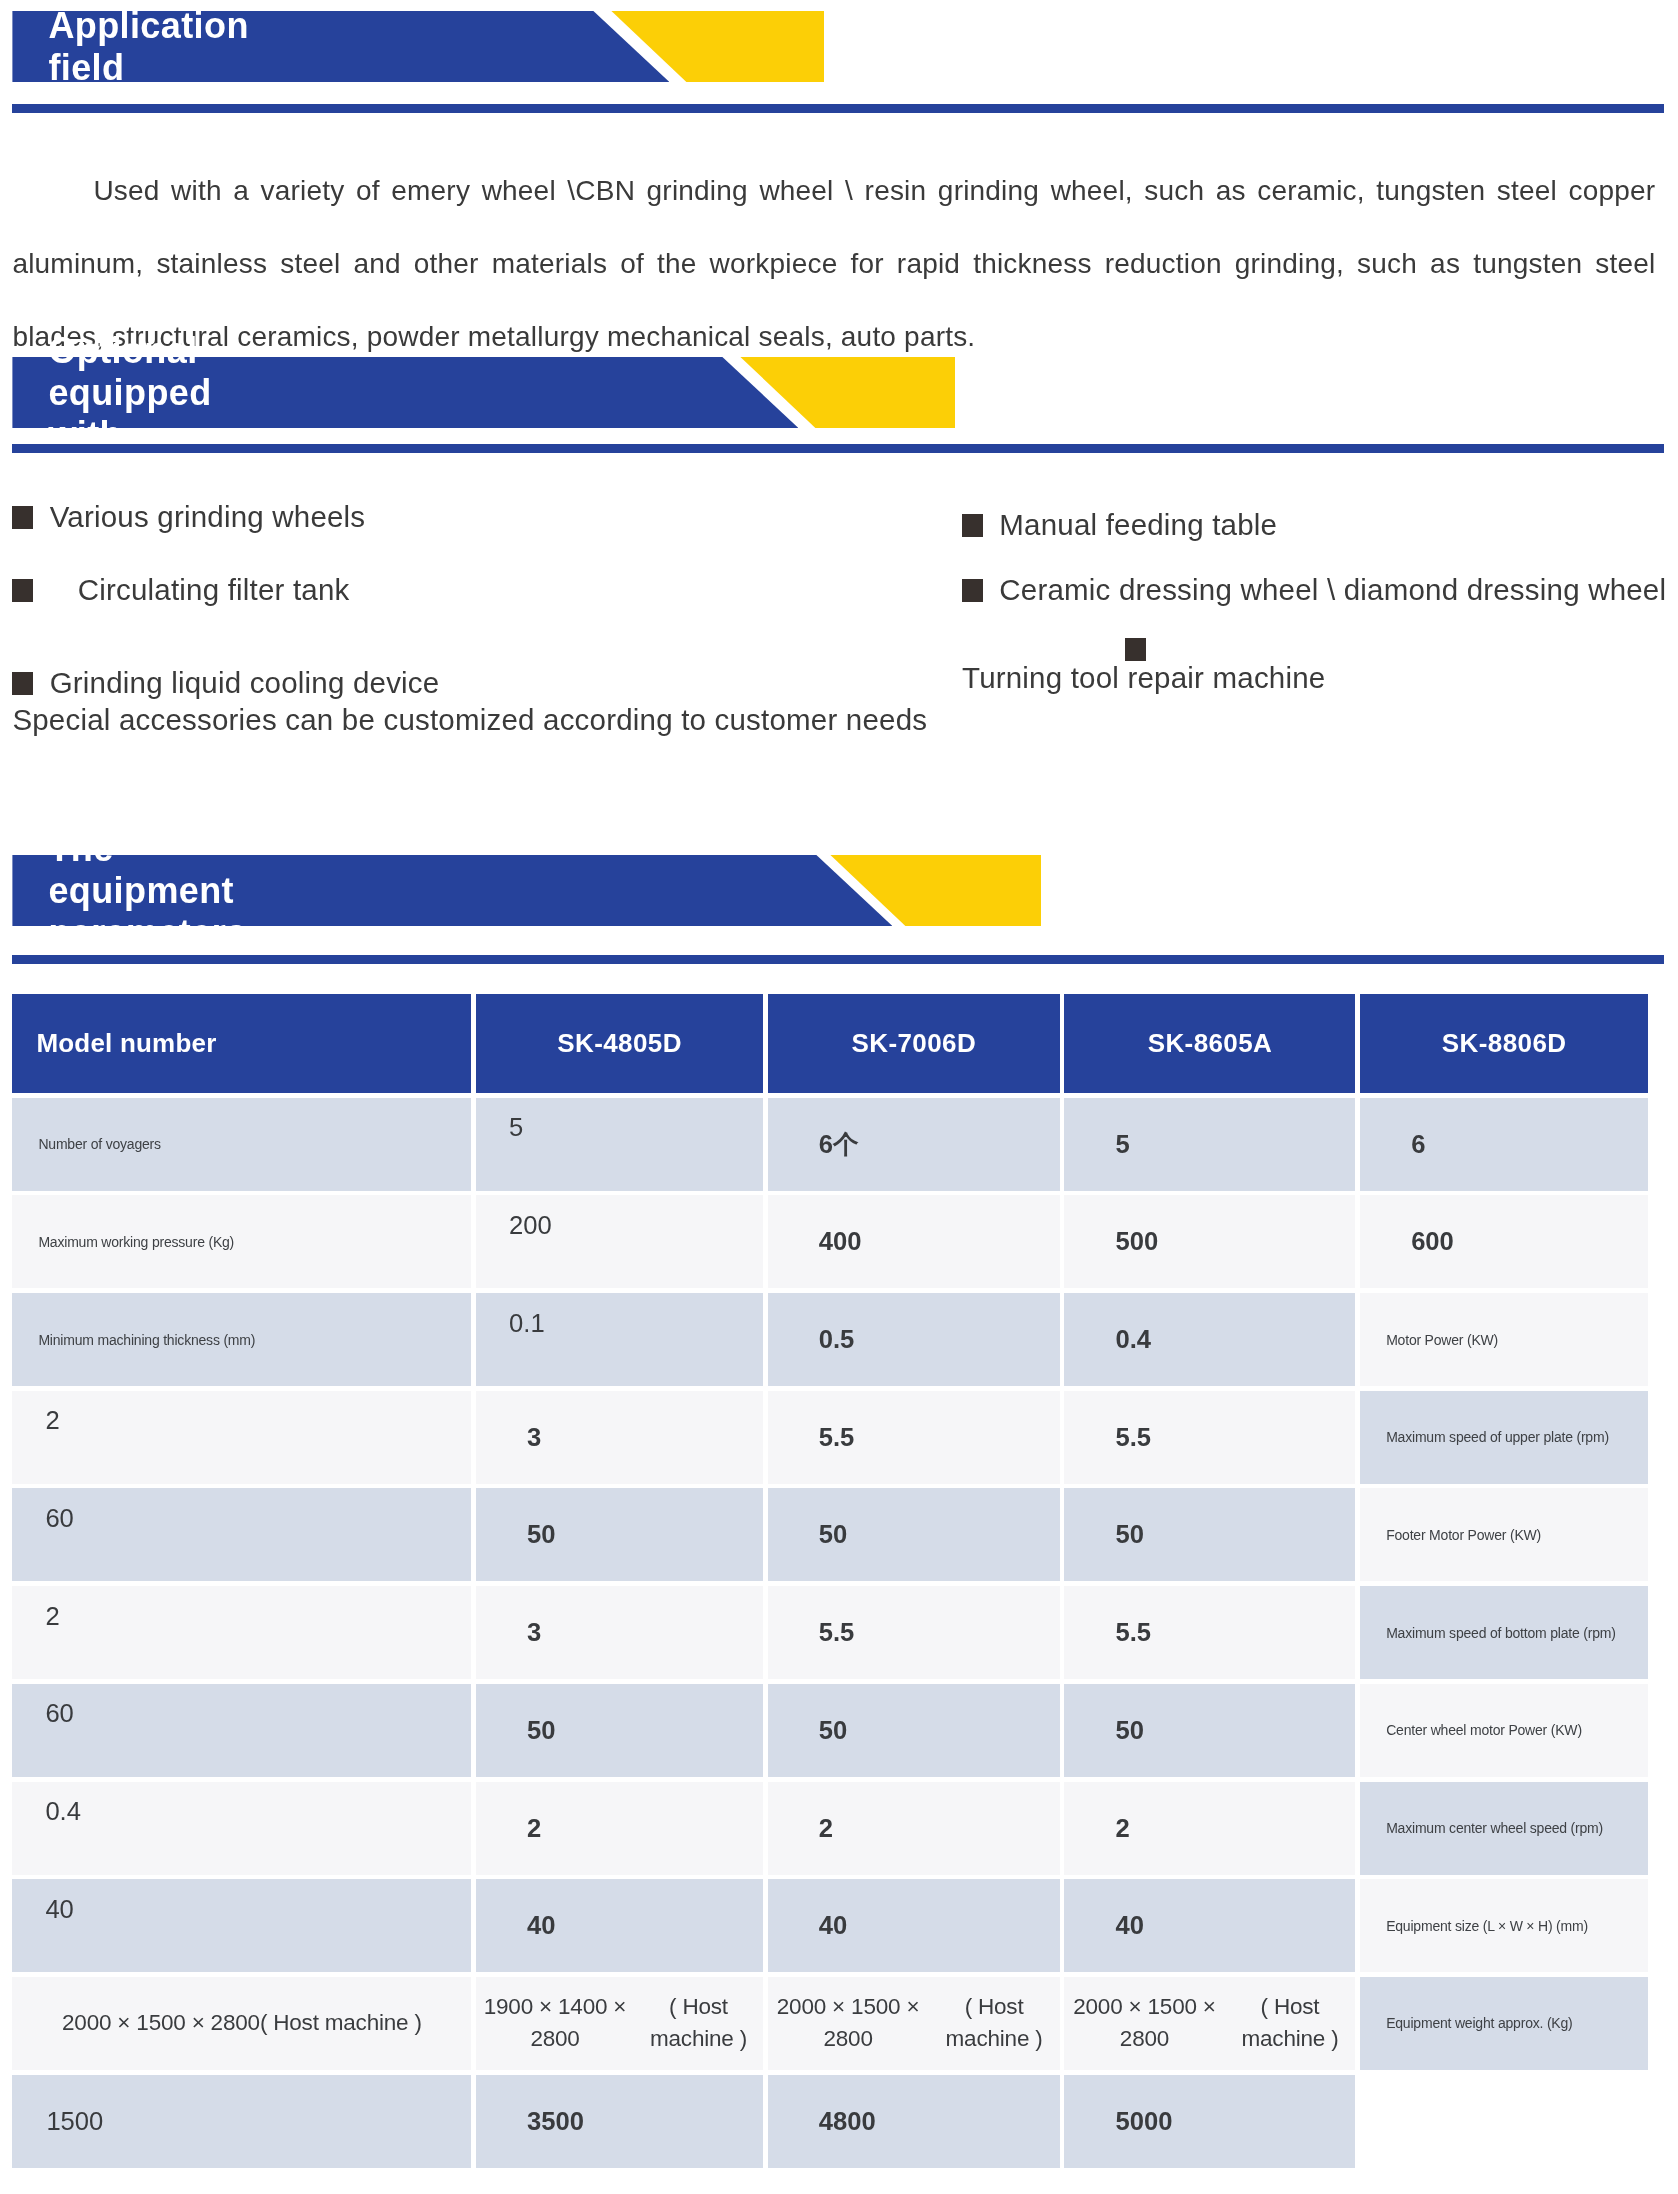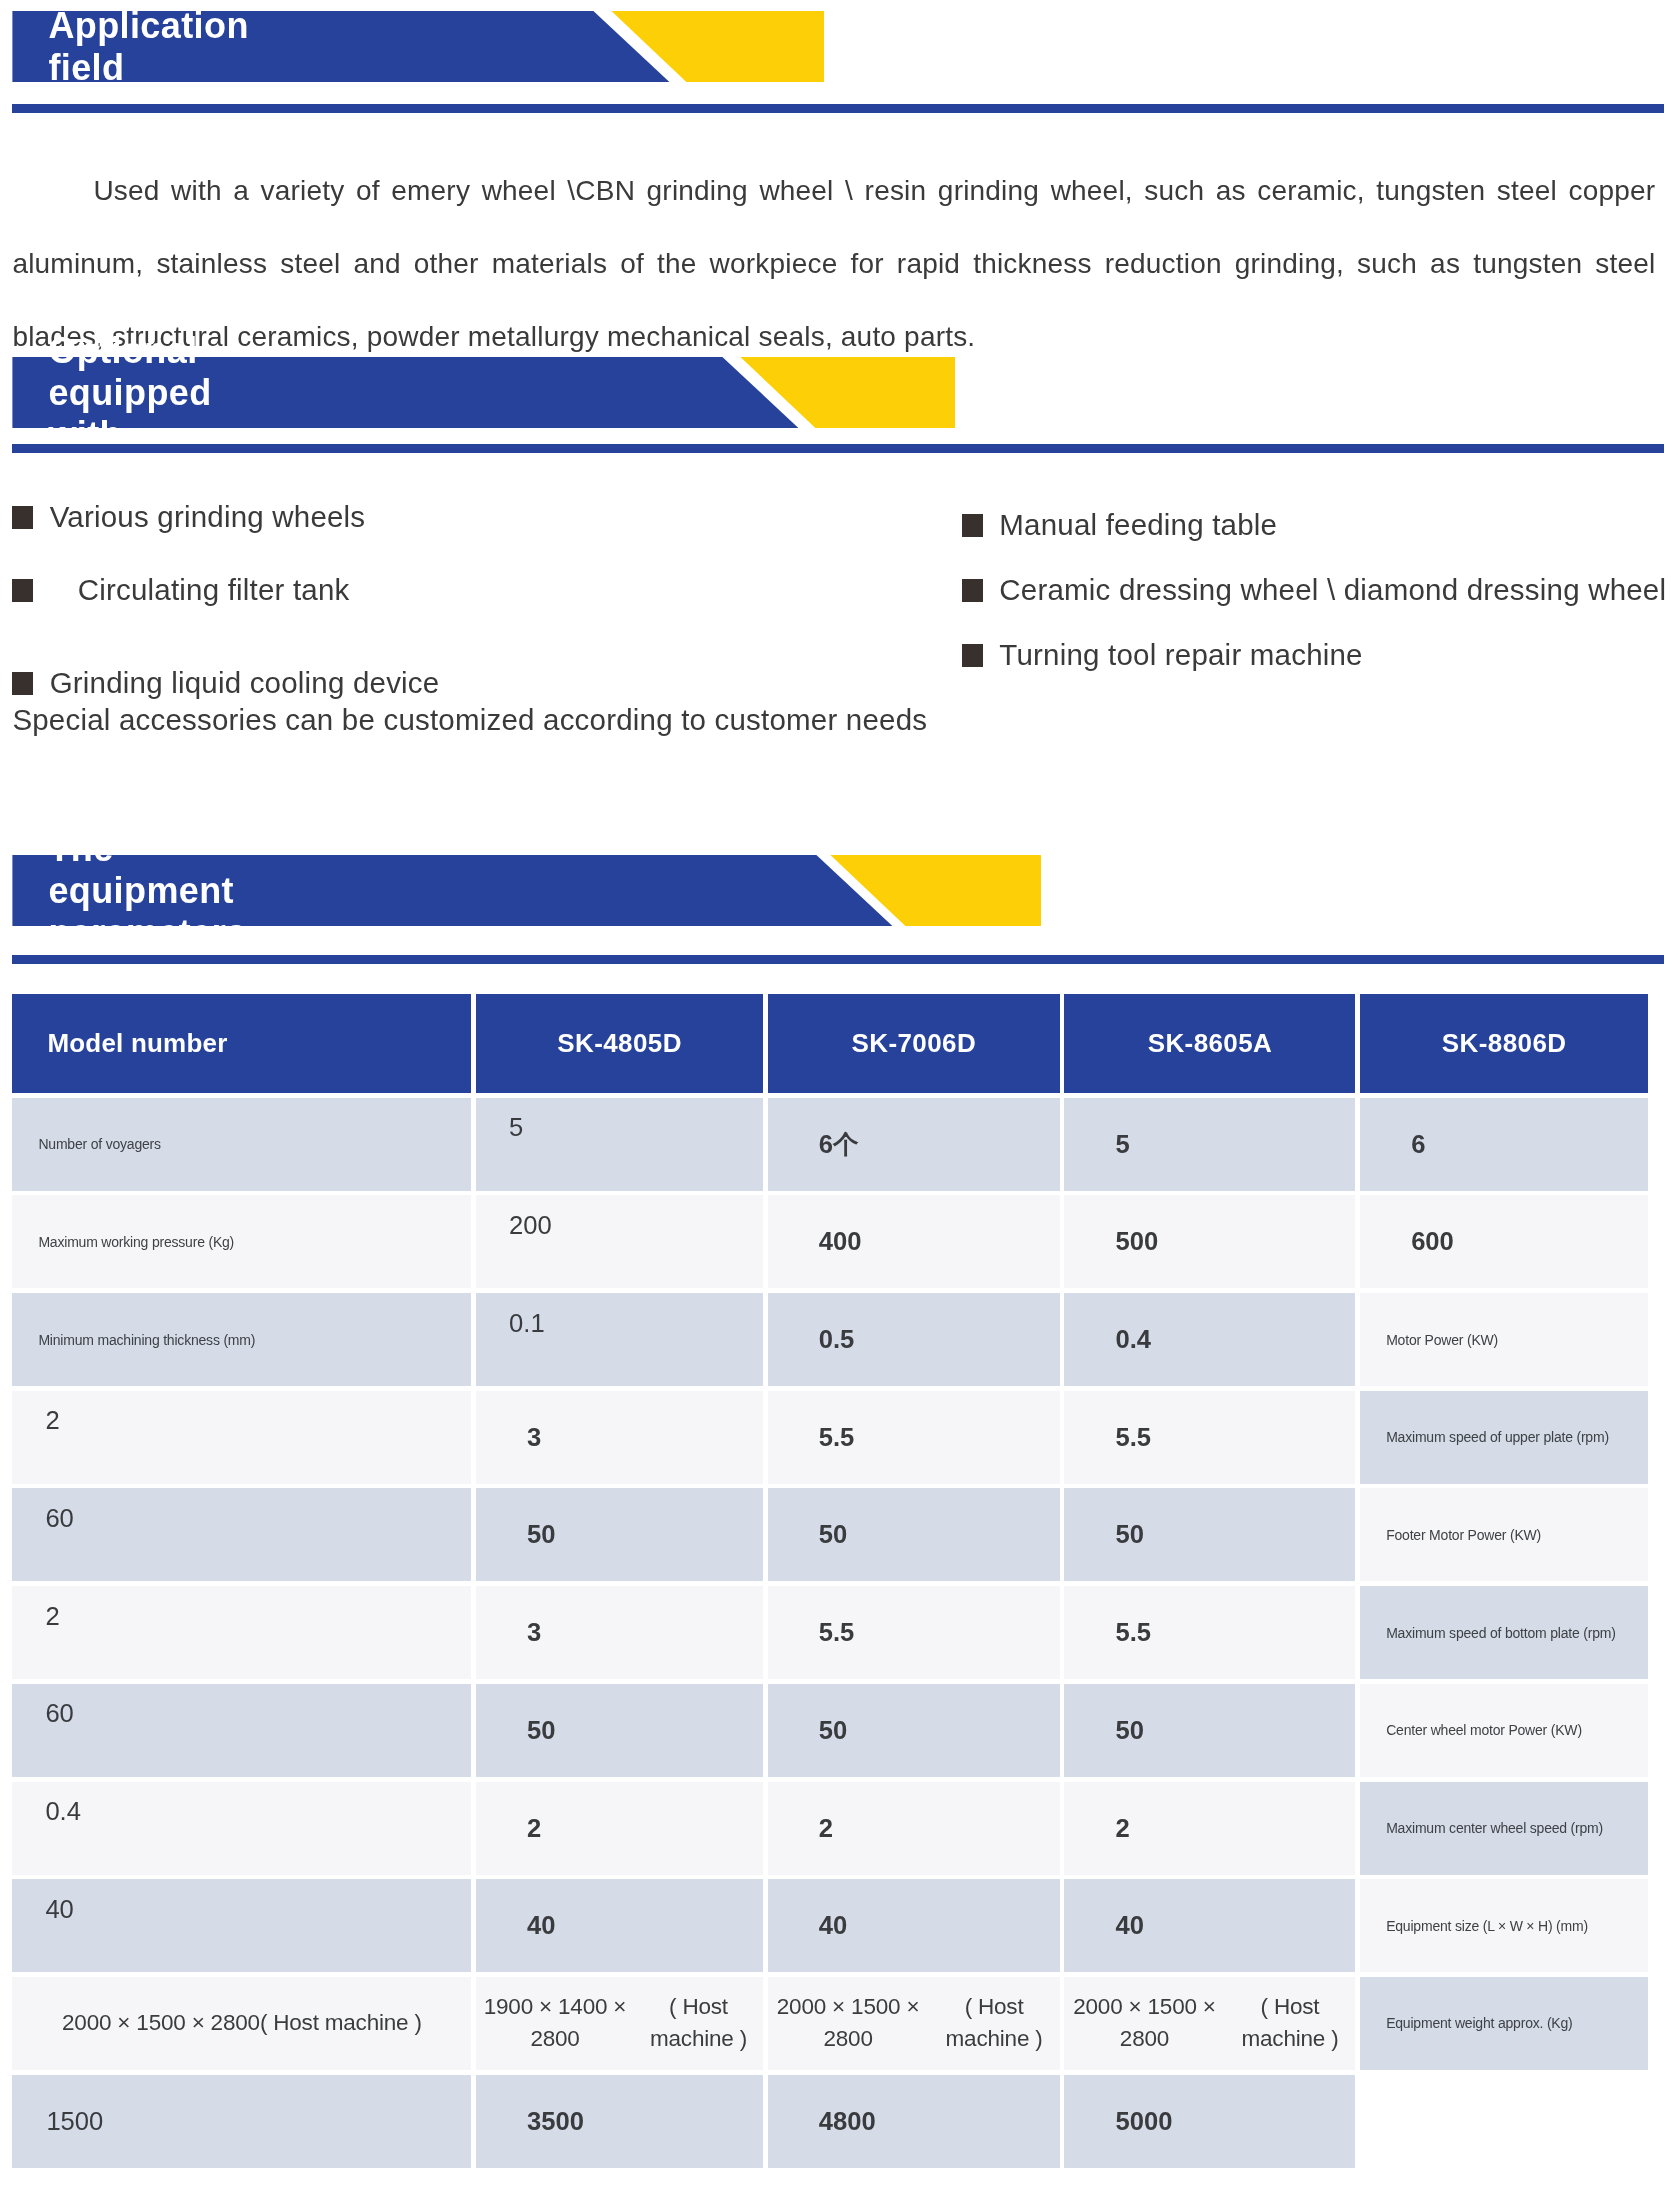--- a/index.html
+++ b/index.html
@@ -24,21 +24,21 @@
   .opt-item{position:absolute;height:34px;display:flex;align-items:center;
             font-size:29.5px;color:#3a3a3a;letter-spacing:0.2px;white-space:nowrap;}
   .sq{display:inline-block;width:21px;height:23px;background:#37302d;margin-right:16.3px;flex:0 0 auto;}
 
   
   .ptable{position:absolute;left:12.4px;top:994px;display:grid;
           grid-template-columns:459px 287px 292px 291px 288px;
           grid-template-rows:99px repeat(11,93px);
           gap:4.7px;background:#ffffff;}
   .th{background:#26429b;color:#ffffff;font-weight:bold;font-size:26px;display:flex;align-items:center;}
-  .th-label{padding-left:35px;letter-spacing:0.2px;}
+  .th-label{padding-left:24px;letter-spacing:0.2px;}
   .th-model{justify-content:center;letter-spacing:0.4px;}
   .rowA{background:#d5dce8;}
   .rowB{background:#f6f6f8;}
   .td-label{font-size:14px;color:#3e4145;display:flex;align-items:center;padding-left:26px;
             letter-spacing:-0.2px;white-space:nowrap;}
   .td-top{font-size:25.6px;color:#393b3e;padding:15.5px 0 0 33px;}
   .td-mid{font-size:25.6px;color:#393b3e;display:flex;align-items:center;padding-left:51px;font-weight:bold;}
   .td-mid2{font-size:25.6px;color:#393b3e;display:flex;align-items:center;padding-left:34px;}
   .td-size{display:flex;justify-content:center;align-items:center;
            font-size:22.5px;line-height:32px;color:#3a3c3f;text-align:center;letter-spacing:-0.2px;}
@@ -77,21 +77,21 @@
     <span>Grinding liquid cooling device</span>
   </div>
   <div class="opt-item" style="top:508px;left:962px;">
     <span class="sq"></span>
     <span>Manual feeding table</span>
   </div>
   <div class="opt-item" style="top:573px;left:962px;">
     <span class="sq"></span>
     <span>Ceramic dressing wheel \ diamond dressing wheel</span>
   </div>
-  <div class="opt-item" style="top:638px;left:962px;">
+  <div class="opt-item" style="top:638px;left:962px;flex-direction:column;">
     <span class="sq"></span>
     <span>Turning tool repair machine</span>
   </div>
   <div class="opt-item" style="top:703px;left:12.4px;">Special accessories can be customized according to customer needs</div>
 
   <div class="banner" style="top:855px;">
     <div class="blue" style="width:880px;"></div>
     <div class="yellow" style="left:818px;width:211px;"></div>
     <div class="title">The equipment parameters</div>
   </div>

